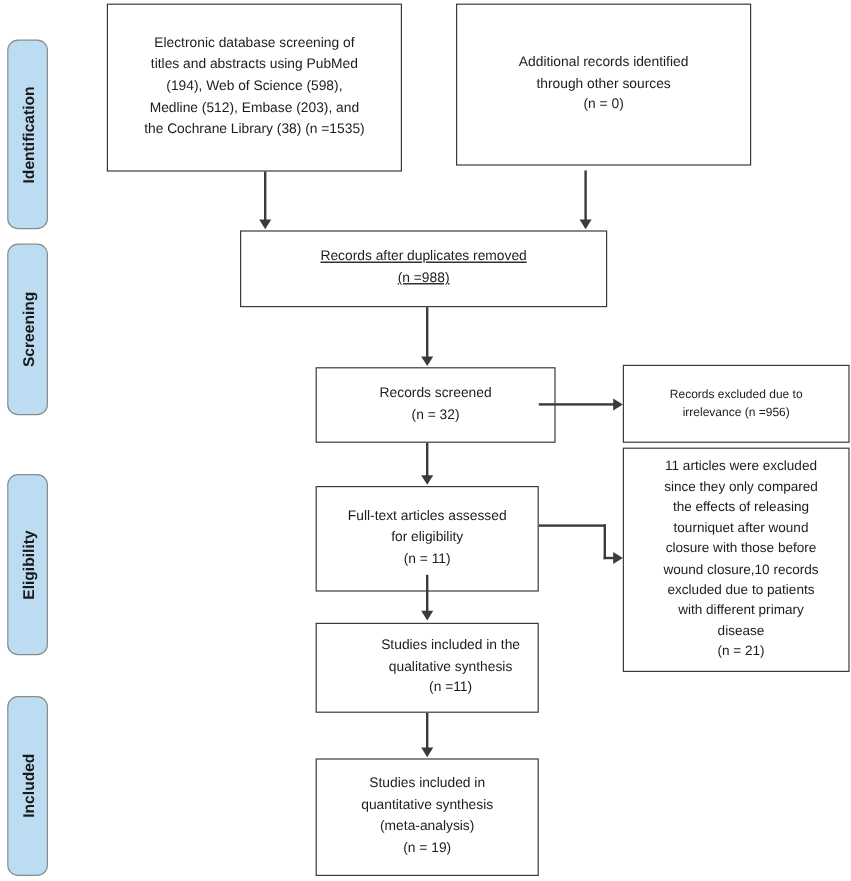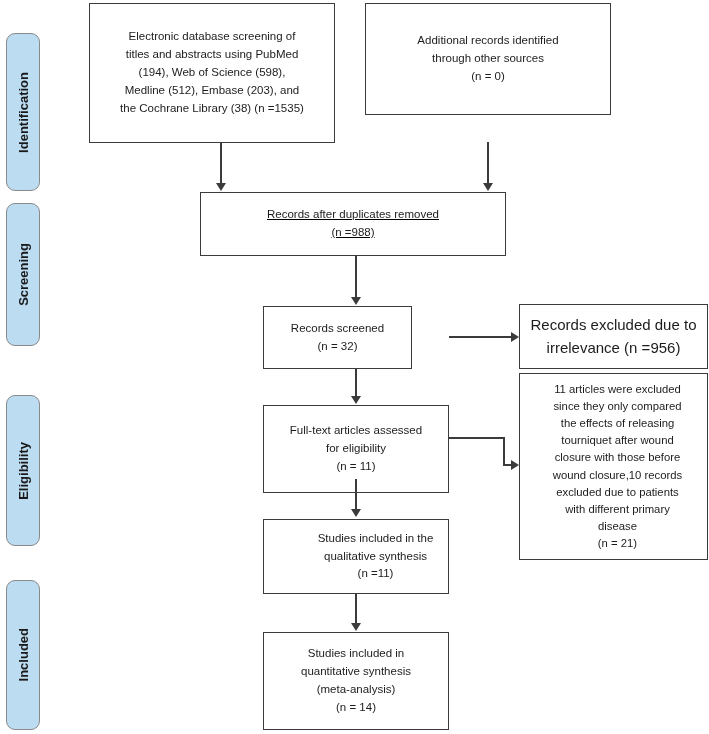--- a/index.html
+++ b/index.html
@@ -49,21 +49,21 @@
     justify-content:center;
     text-align:center;
     padding:3px 6px;
   }
   .box .txt{
     font-size:11.5px;
     line-height:1.55;
     color:#1c1c1c;
     white-space:pre-line;
   }
-  .box.small .txt{font-size:15px;line-height:1.5;}
+  .box.small .txt{font-size:10px;line-height:1.5;}
   .box.tall .txt{font-size:11.3px;line-height:1.52;}
 
   
   .conn{position:absolute;background:#3b3b3b;}
   .vline{width:1.8px;}
   .hline{height:1.8px;}
   .arrow-down{
     position:absolute;
     width:0;height:0;
     border-left:5px solid transparent;
@@ -100,32 +100,32 @@
   </div>
 
   <div class="box" style="left:89px;top:3px;width:246px;height:140px;">
     <span class="txt">Electronic database screening of
 titles and abstracts using PubMed
 (194), Web of Science (598),
 Medline (512), Embase (203), and
 the Cochrane Library (38) (n =1535)</span>
   </div>
 
-  <div class="box" style="left:365px;top:3px;width:246px;height:112px;">
+  <div class="box" style="left:380px;top:3px;width:246px;height:135px;">
     <span class="txt">Additional records identified
 through other sources
 (n = 0)</span>
   </div>
 
   <div class="box" style="left:200px;top:192px;width:306px;height:64px;text-decoration:underline;">
     <span class="txt">Records after duplicates removed
 (n =988)</span>
   </div>
 
-  <div class="box" style="left:263px;top:306px;width:149px;height:63px;">
+  <div class="box" style="left:263px;top:306px;width:200px;height:63px;">
     <span class="txt">Records screened
 (n = 32)</span>
   </div>
 
   <div class="box small" style="left:519px;top:304px;width:189px;height:65px;">
     <span class="txt">Records excluded due to
 irrelevance (n =956)</span>
   </div>
 
   <div class="box" style="left:263px;top:405px;width:186px;height:88px;">
@@ -150,21 +150,21 @@
   <div class="box" style="left:263px;top:519px;width:186px;height:75px;padding-left:45px;">
     <span class="txt">Studies included in the
 qualitative synthesis
 (n =11)</span>
   </div>
 
   <div class="box" style="left:263px;top:632px;width:186px;height:98px;">
     <span class="txt">Studies included in
 quantitative synthesis
 (meta-analysis)
-(n = 14)</span>
+(n = 19)</span>
   </div>
 
   <div class="conn vline" style="left:220px;top:143px;height:41px;"></div>
   <div class="arrow-down" style="left:216px;top:183px;"></div>
 
   <div class="conn vline" style="left:487px;top:142px;height:42px;"></div>
   <div class="arrow-down" style="left:483px;top:183px;"></div>
 
   <div class="conn vline" style="left:355px;top:256px;height:42px;"></div>
   <div class="arrow-down" style="left:351px;top:297px;"></div>

